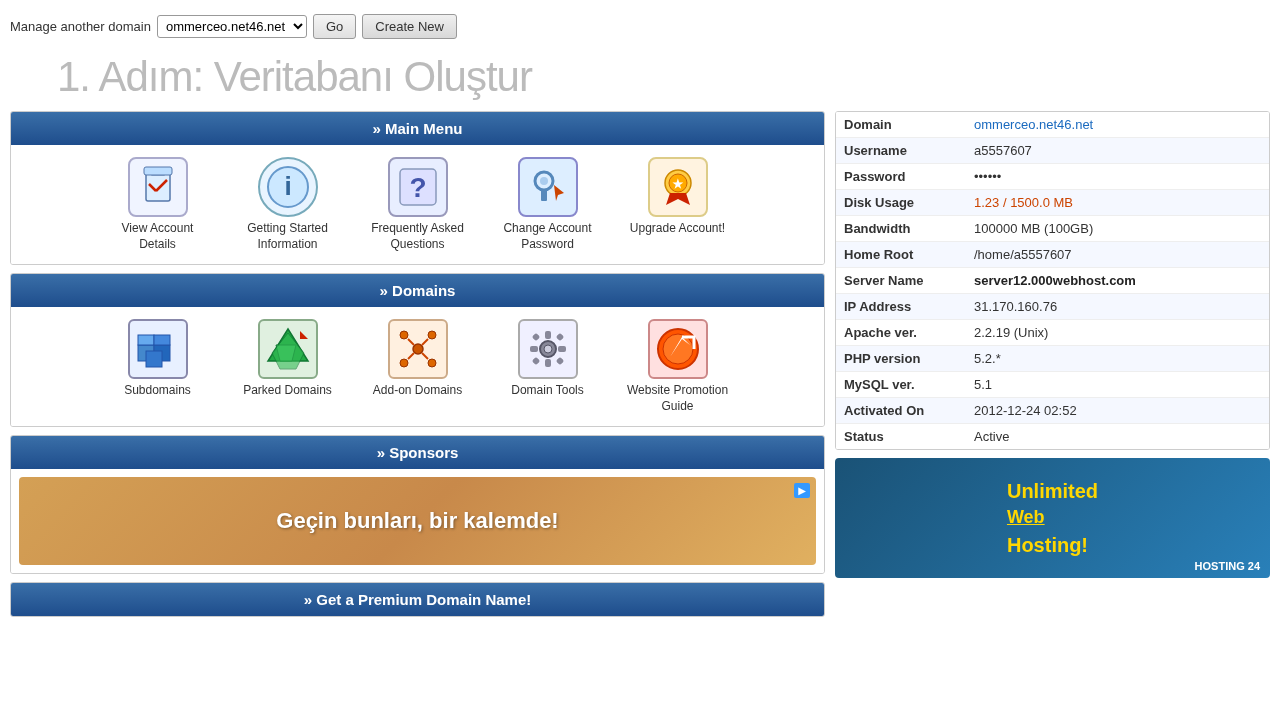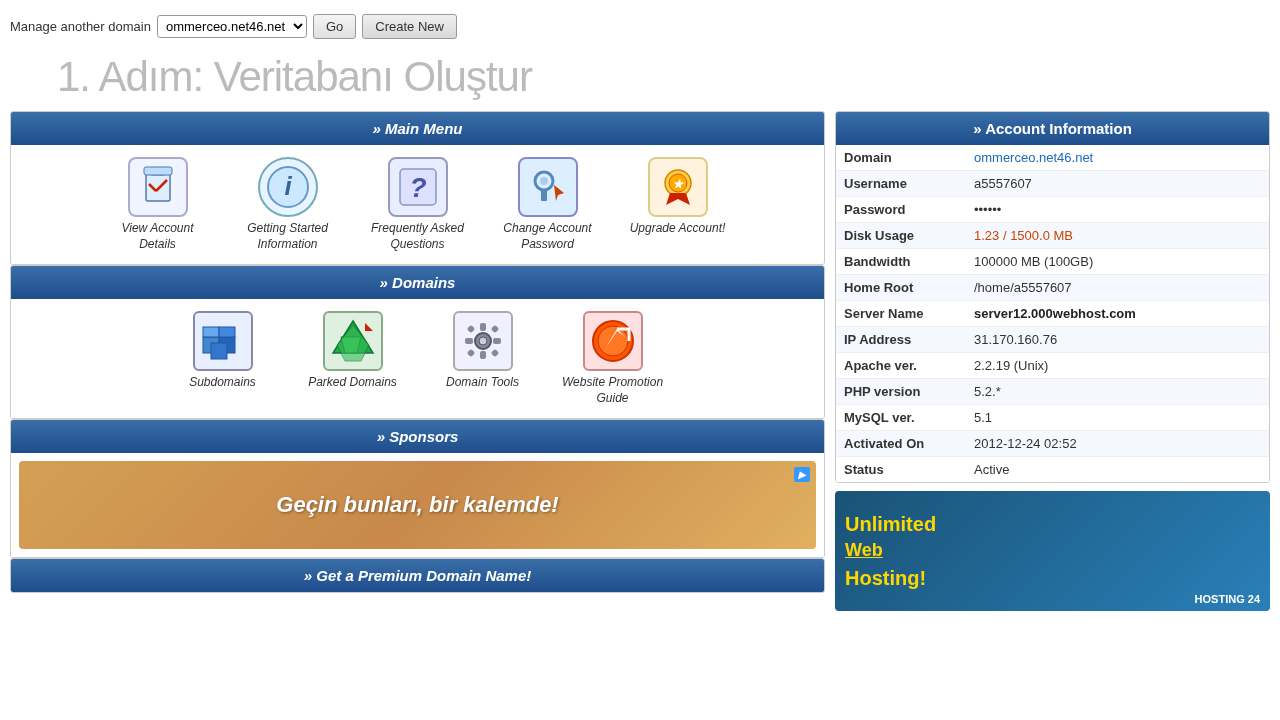--- a/index.html
+++ b/index.html
@@ -62,21 +62,21 @@
       gap: 10px;
       padding: 0 10px;
       width: 100%;
     }
 
     
     #left-col {
       flex: 0 0 815px;
       display: flex;
       flex-direction: column;
-      font-style: italic;
+      gap: 8px;
     }
 
     
     #right-col {
       flex: 1;
       display: flex;
       flex-direction: column;
       gap: 8px;
     }
 
@@ -228,23 +228,24 @@
     }
     .link-domain { color: #1a6abf; text-decoration: none; }
 
     
     .hosting-ad {
       background: linear-gradient(135deg, #1a5276, #2980b9);
       border-radius: 4px;
       height: 120px;
       display: flex;
       align-items: center;
+      justify-content: center;
       position: relative;
       overflow: hidden;
-      padding: 10px;
+      padding: 18px;
     }
     .hosting-ad-text {
       color: #fff;
       font-size: 16px;
       font-weight: bold;
       line-height: 1.4;
       z-index: 1;
     }
     .hosting-ad-text span {
       color: #ffd700;
@@ -380,20 +381,37 @@
                 <polygon points="24,4 44,36 4,36" fill="#22aa44" stroke="#117733" stroke-width="1.5"></polygon>
                 <polygon points="12,20 32,20 28,36 16,36" fill="#44cc66" stroke="#117733" stroke-width="1"></polygon>
                 <polygon points="8,28 24,8 40,28 32,44 16,44" fill="#33bb55" stroke="#117733" stroke-width="1" opacity="0.6"></polygon>
 
                 <polygon points="36,6 44,14 36,14" fill="#cc2200"></polygon>
               </svg>
             </div>
             <span class="icon-label">Parked Domains</span>
           </div>
 
+          <div class="icon-item">
+            <div class="icon-img icon-addon">
+              <svg width="48" height="48" viewBox="0 0 48 48">
+
+                <circle cx="24" cy="24" r="5" fill="#cc5500" stroke="#993300" stroke-width="1.5"></circle>
+                <circle cx="10" cy="10" r="4" fill="#dd6600" stroke="#993300" stroke-width="1"></circle>
+                <circle cx="38" cy="10" r="4" fill="#dd6600" stroke="#993300" stroke-width="1"></circle>
+                <circle cx="10" cy="38" r="4" fill="#dd6600" stroke="#993300" stroke-width="1"></circle>
+                <circle cx="38" cy="38" r="4" fill="#dd6600" stroke="#993300" stroke-width="1"></circle>
+                <line x1="14" y1="14" x2="20" y2="20" stroke="#cc4400" stroke-width="2"></line>
+                <line x1="34" y1="14" x2="28" y2="20" stroke="#cc4400" stroke-width="2"></line>
+                <line x1="14" y1="34" x2="20" y2="28" stroke="#cc4400" stroke-width="2"></line>
+                <line x1="34" y1="34" x2="28" y2="28" stroke="#cc4400" stroke-width="2"></line>
+              </svg>
+            </div>
+            <span class="icon-label">Add-on Domains</span>
+          </div>
 
           <div class="icon-item">
             <div class="icon-img icon-tools">
               <svg width="48" height="48" viewBox="0 0 48 48">
 
                 <circle cx="24" cy="24" r="8" fill="#888899" stroke="#555566" stroke-width="2"></circle>
                 <circle cx="24" cy="24" r="4" fill="#ccccdd" stroke="#555566" stroke-width="1"></circle>
 
                 <rect x="21" y="6" width="6" height="8" rx="2" fill="#888899"></rect>
                 <rect x="21" y="34" width="6" height="8" rx="2" fill="#888899"></rect>
@@ -438,21 +456,20 @@
 
     <div class="panel">
       <div class="panel-header">» Get a Premium Domain Name!</div>
     </div>
 
   </div>
 
   <div id="right-col">
 
     <div class="panel">
-      <div class="panel-header">» Account Information</div>
       <div class="panel-body" style="padding:0;">
         <table class="account-table">
           <tbody id="account-rows">
               <tr>
                 <td>Domain</td>
                 <td><a href="#" class="link-domain">ommerceo.net46.net</a></td>
               </tr>
               <tr>
                 <td>Username</td>
                 <td>a5557607</td>

